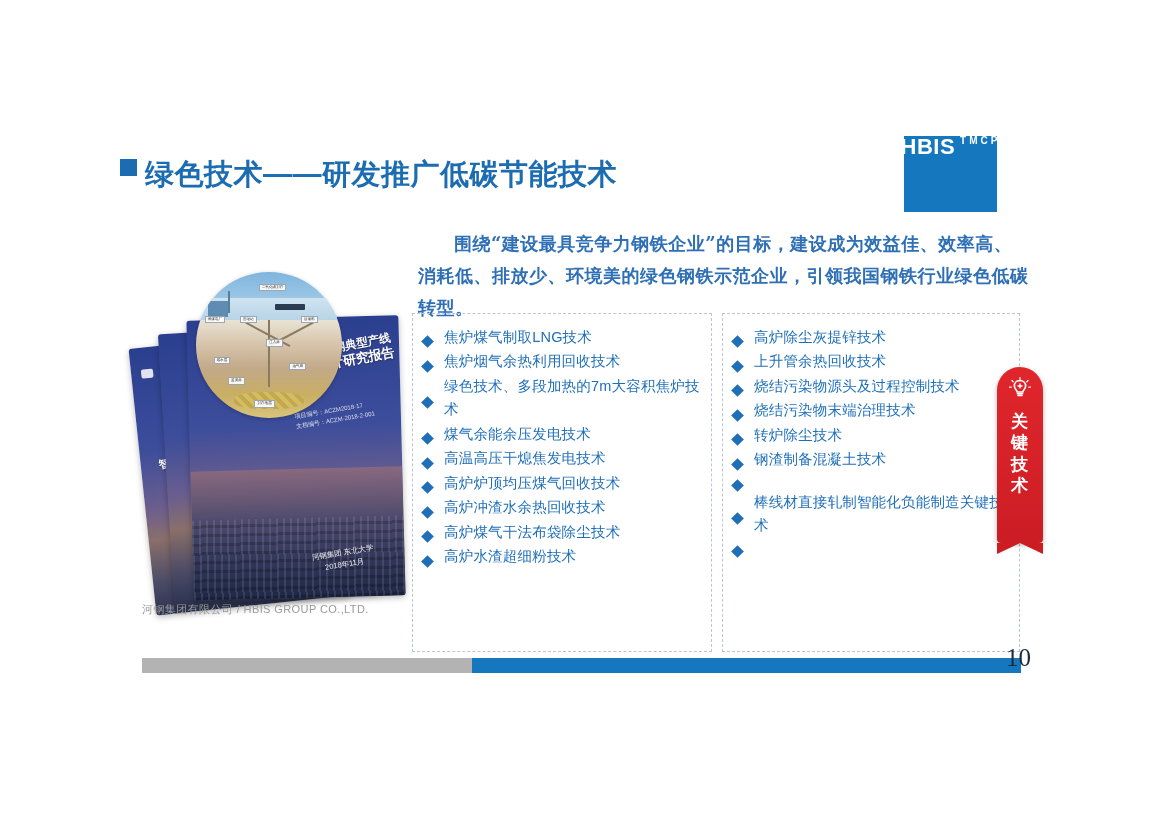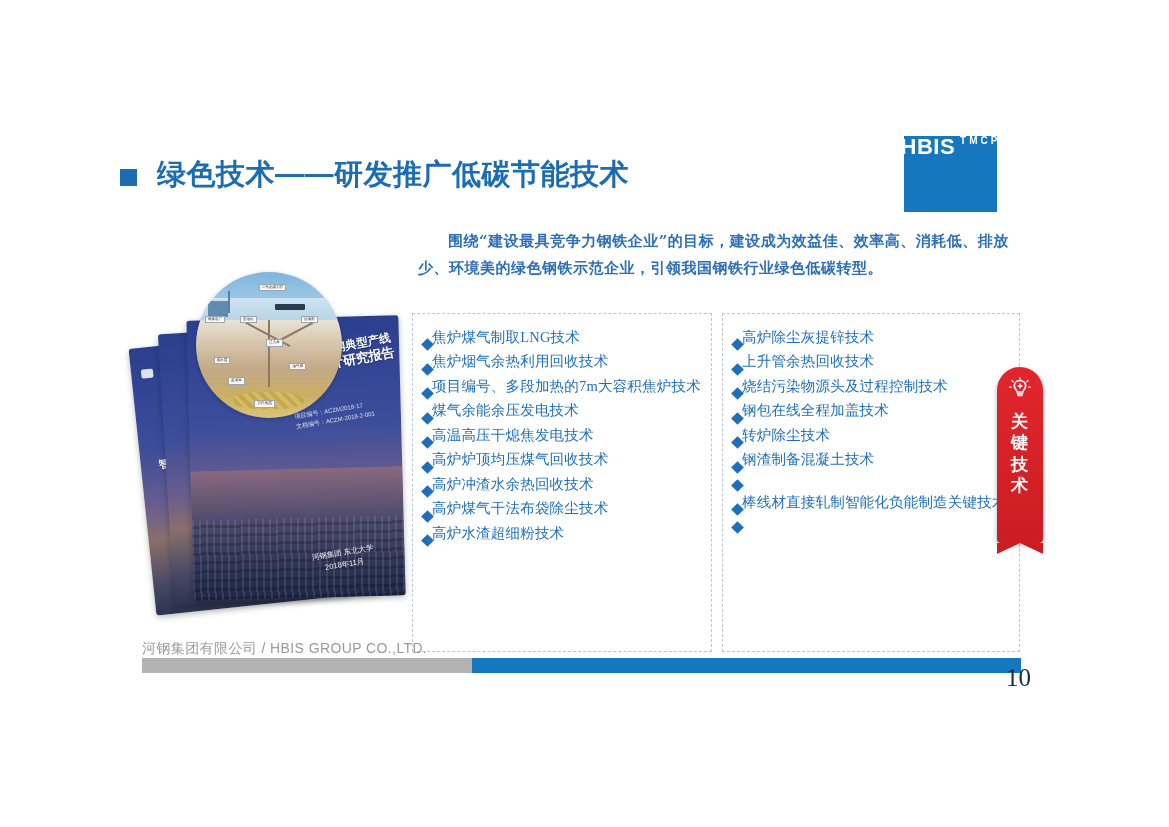--- a/index.html
+++ b/index.html
@@ -12,21 +12,21 @@
   #slide {
     position: relative;
     width: 1169px; height: 827px;
     background: #ffffff;
   }
 
   
   #header-row {
     position: absolute;
     left: 120px; top: 155px;
-    display: flex; align-items: center; gap: 20px;
+    display: flex; align-items: flex-start; gap: 8px;
   }
   #title-bullet {
     width: 17px; height: 17px;
     background: #1B6CB0;
     flex: none;
     margin-top: 4px;
   }
   #slide-title {
     font-size: 29px;
     font-weight: bold;
@@ -59,21 +59,21 @@
     letter-spacing: 3px;
     line-height: 1;
     margin-left: 3px;
   }
 
   
   #intro {
     position: absolute;
     left: 418px; top: 228px;
     width: 612px;
-    font-size: 15px;
+    font-size: 18px;
     line-height: 1.78;
     color: #2E6FB5;
     font-weight: bold;
     text-indent: 2em;
     letter-spacing: 0.5px;
     font-family: "DejaVu Serif", "Liberation Serif", serif;
   }
 
   
   #cover-art {
@@ -201,23 +201,23 @@
   
   .list-box {
     position: absolute;
     border: 1.5px dashed #B9C6D4;
     padding: 12px 10px 10px 10px;
   }
   #box-left  { left: 412px; top: 313px; width: 300px; height: 339px; }
   #box-right { left: 722px; top: 313px; width: 298px; height: 339px; }
   .tech-item {
     display: flex;
-    align-items: flex-end;
+    align-items: center;
+    gap: 12px;
     margin-bottom: 1px;
-    font-family: Liberation Serif, serif;
   }
   .diamond {
     flex: none;
     width: 9px; height: 9px;
     background: #1F6FB8;
     transform: rotate(45deg);
     margin-top: 8px;
   }
   .tech-text {
     font-size: 14.5px;
@@ -257,22 +257,22 @@
     text-align: center;
     line-height: 1.26;
     letter-spacing: 1px;
     z-index: 2;
   }
   #ribbon-text span { display: block; }
 
   
   #footer-text {
     position: absolute;
-    left: 142px; top: 640px;
-    font-size: 14px;
+    left: 142px; top: 602px;
+    font-size: 11px;
     color: #9a9a9a;
     letter-spacing: 0.4px;
   }
   #bar-gray {
     position: absolute;
     left: 142px; top: 658px;
     width: 330px; height: 15px;
     background: #B3B3B3;
   }
   #bar-blue {
@@ -281,21 +281,20 @@
     width: 549px; height: 15px;
     background: #1577BE;
   }
   #page-number {
     position: absolute;
     left: 1006px; top: 645px;
     font-size: 25px;
     color: #1a2b3c;
     font-family: "Liberation Serif", "DejaVu Serif", serif;
     line-height: 1;
-    margin-top: 20px;
   }
 </style>
 </head>
 <body>
 
 <div id="slide">
 
   <div id="header-row">
     <div id="title-bullet"></div>
     <div id="slide-title">绿色技术——研发推广低碳节能技术</div>
@@ -358,21 +357,21 @@
     <div class="tech-item">
       <div class="diamond"></div>
       <div class="tech-text">焦炉煤气制取LNG技术</div>
     </div>
     <div class="tech-item">
       <div class="diamond"></div>
       <div class="tech-text">焦炉烟气余热利用回收技术</div>
     </div>
     <div class="tech-item">
       <div class="diamond"></div>
-      <div class="tech-text">项目编号、多段加热的7m大容积焦炉技术</div>
+      <div class="tech-text">绿色技术、多段加热的7m大容积焦炉技术</div>
     </div>
     <div class="tech-item">
       <div class="diamond"></div>
       <div class="tech-text">煤气余能余压发电技术</div>
     </div>
     <div class="tech-item">
       <div class="diamond"></div>
       <div class="tech-text">高温高压干熄焦发电技术</div>
     </div>
     <div class="tech-item">
@@ -401,21 +400,21 @@
     <div class="tech-item">
       <div class="diamond"></div>
       <div class="tech-text">上升管余热回收技术</div>
     </div>
     <div class="tech-item">
       <div class="diamond"></div>
       <div class="tech-text">烧结污染物源头及过程控制技术</div>
     </div>
     <div class="tech-item">
       <div class="diamond"></div>
-      <div class="tech-text">钢包在线全程加盖技术</div>
+      <div class="tech-text">烧结污染物末端治理技术</div>
     </div>
     <div class="tech-item">
       <div class="diamond"></div>
       <div class="tech-text">转炉除尘技术</div>
     </div>
     <div class="tech-item">
       <div class="diamond"></div>
       <div class="tech-text">钢渣制备混凝土技术</div>
     </div>
     <div class="tech-item">

